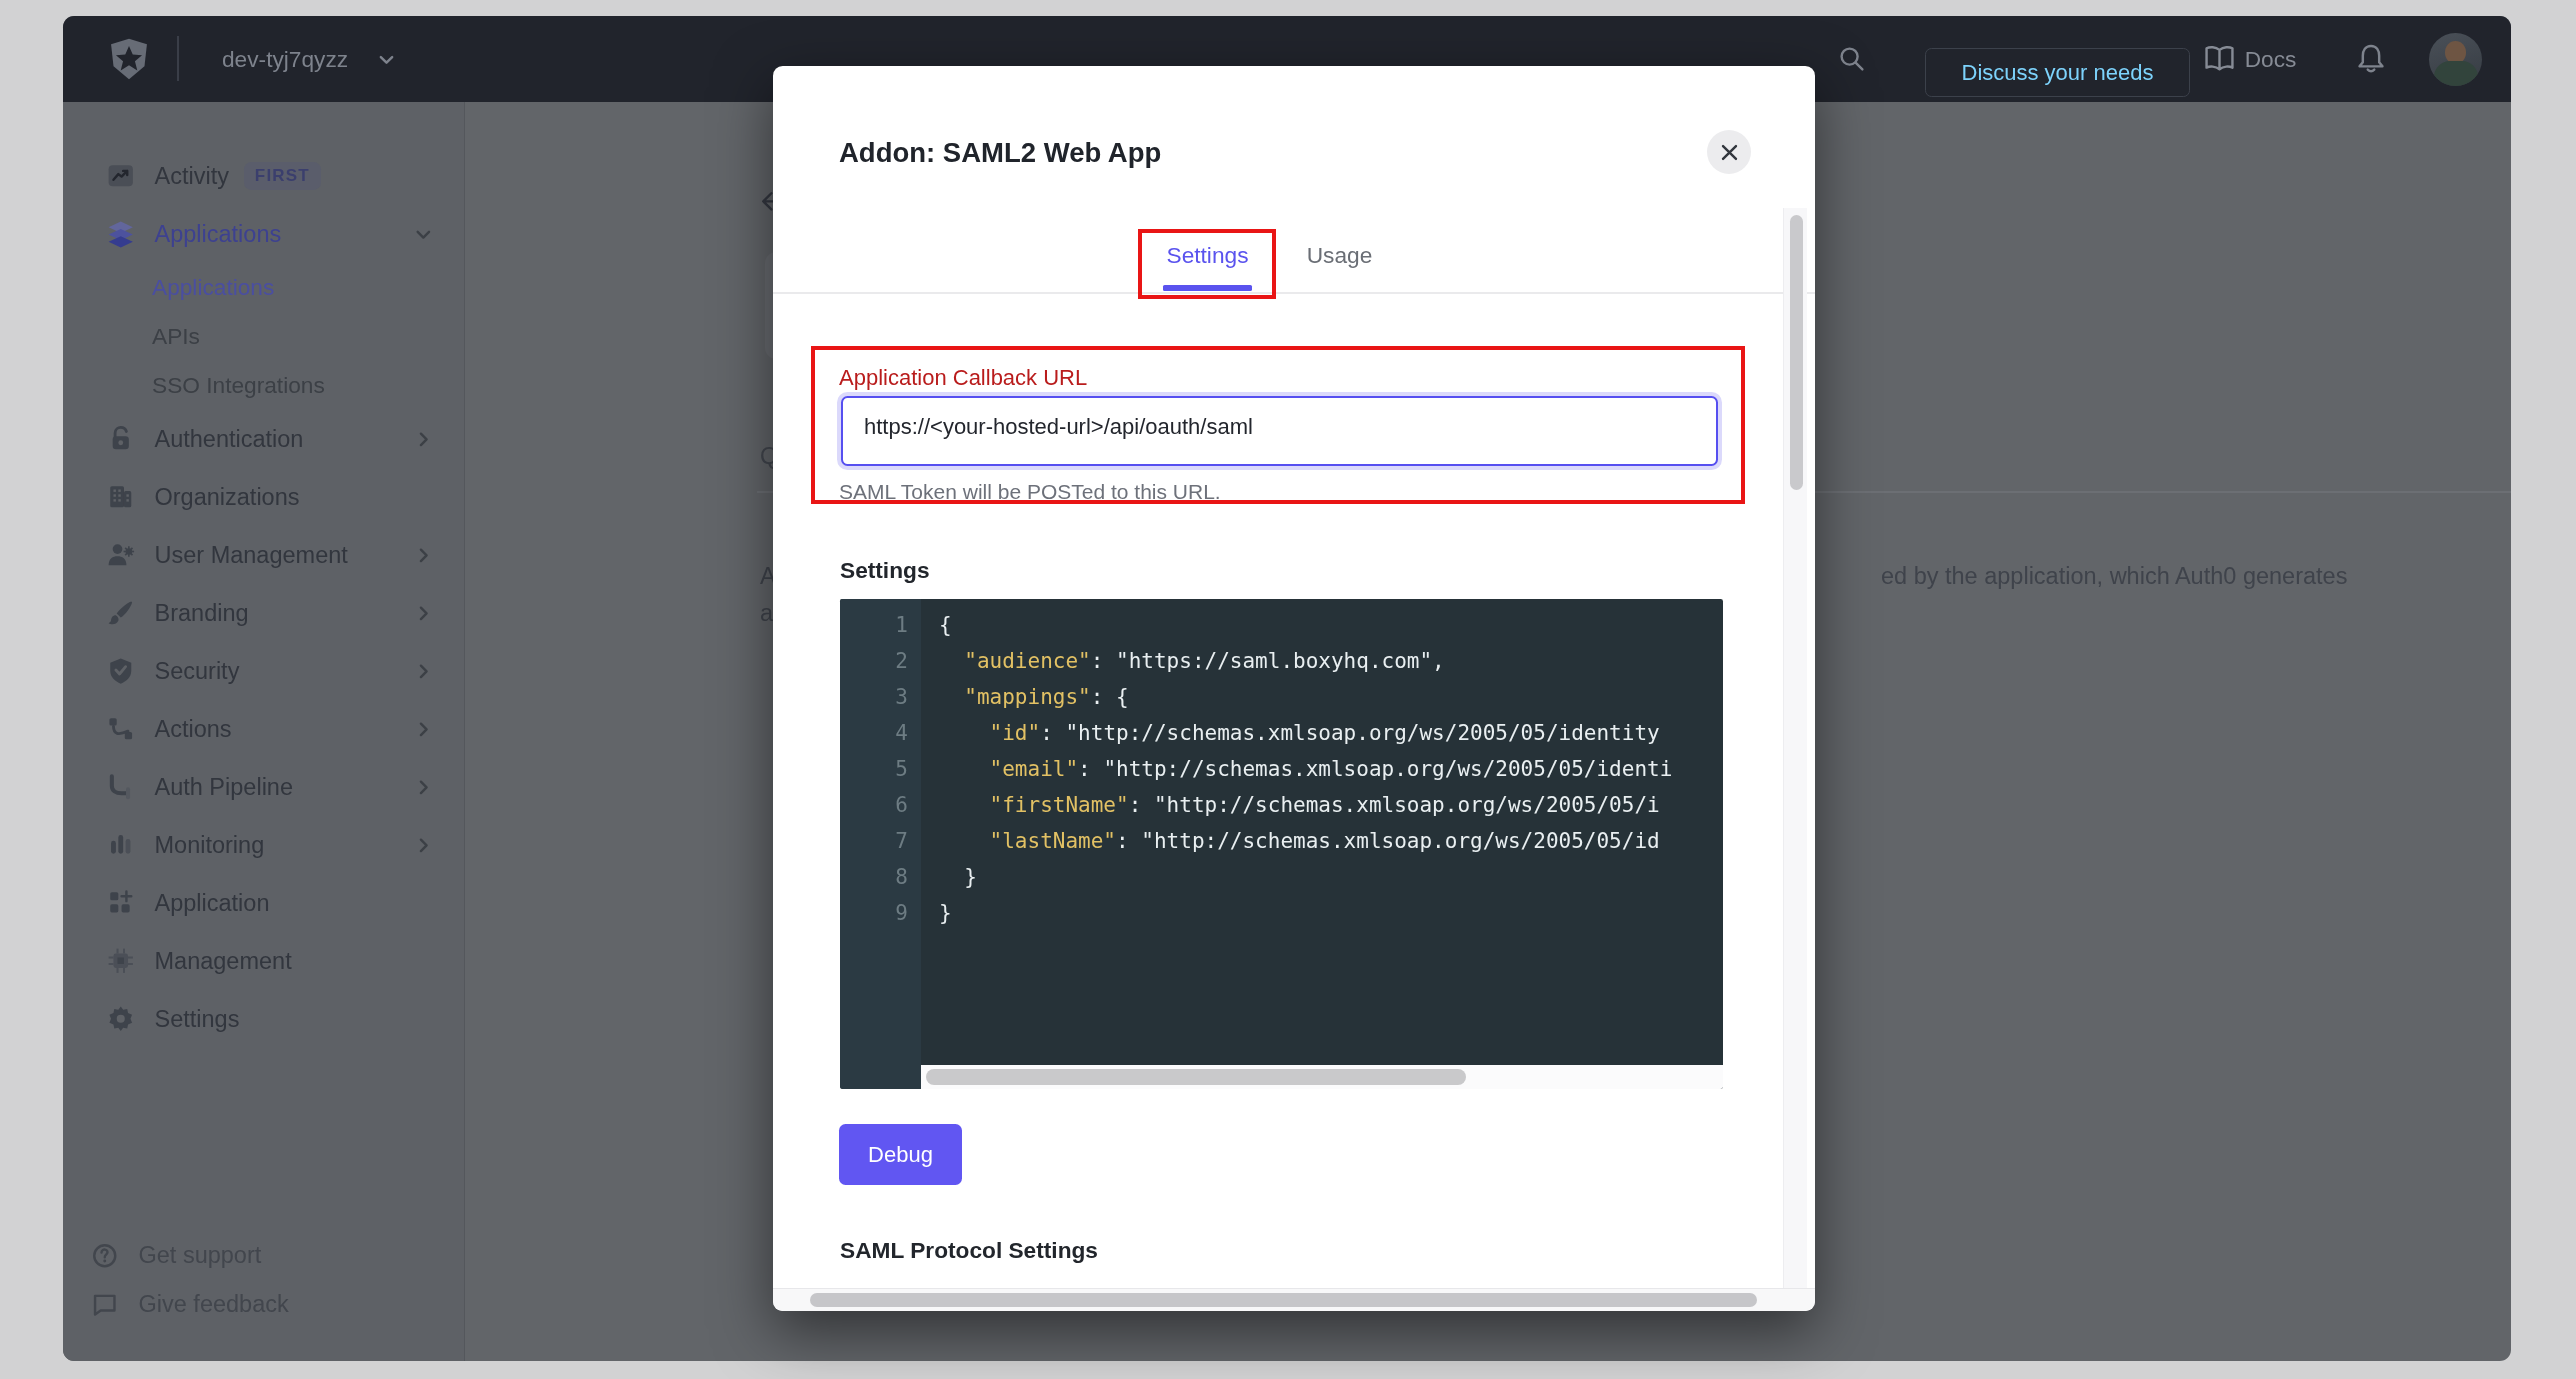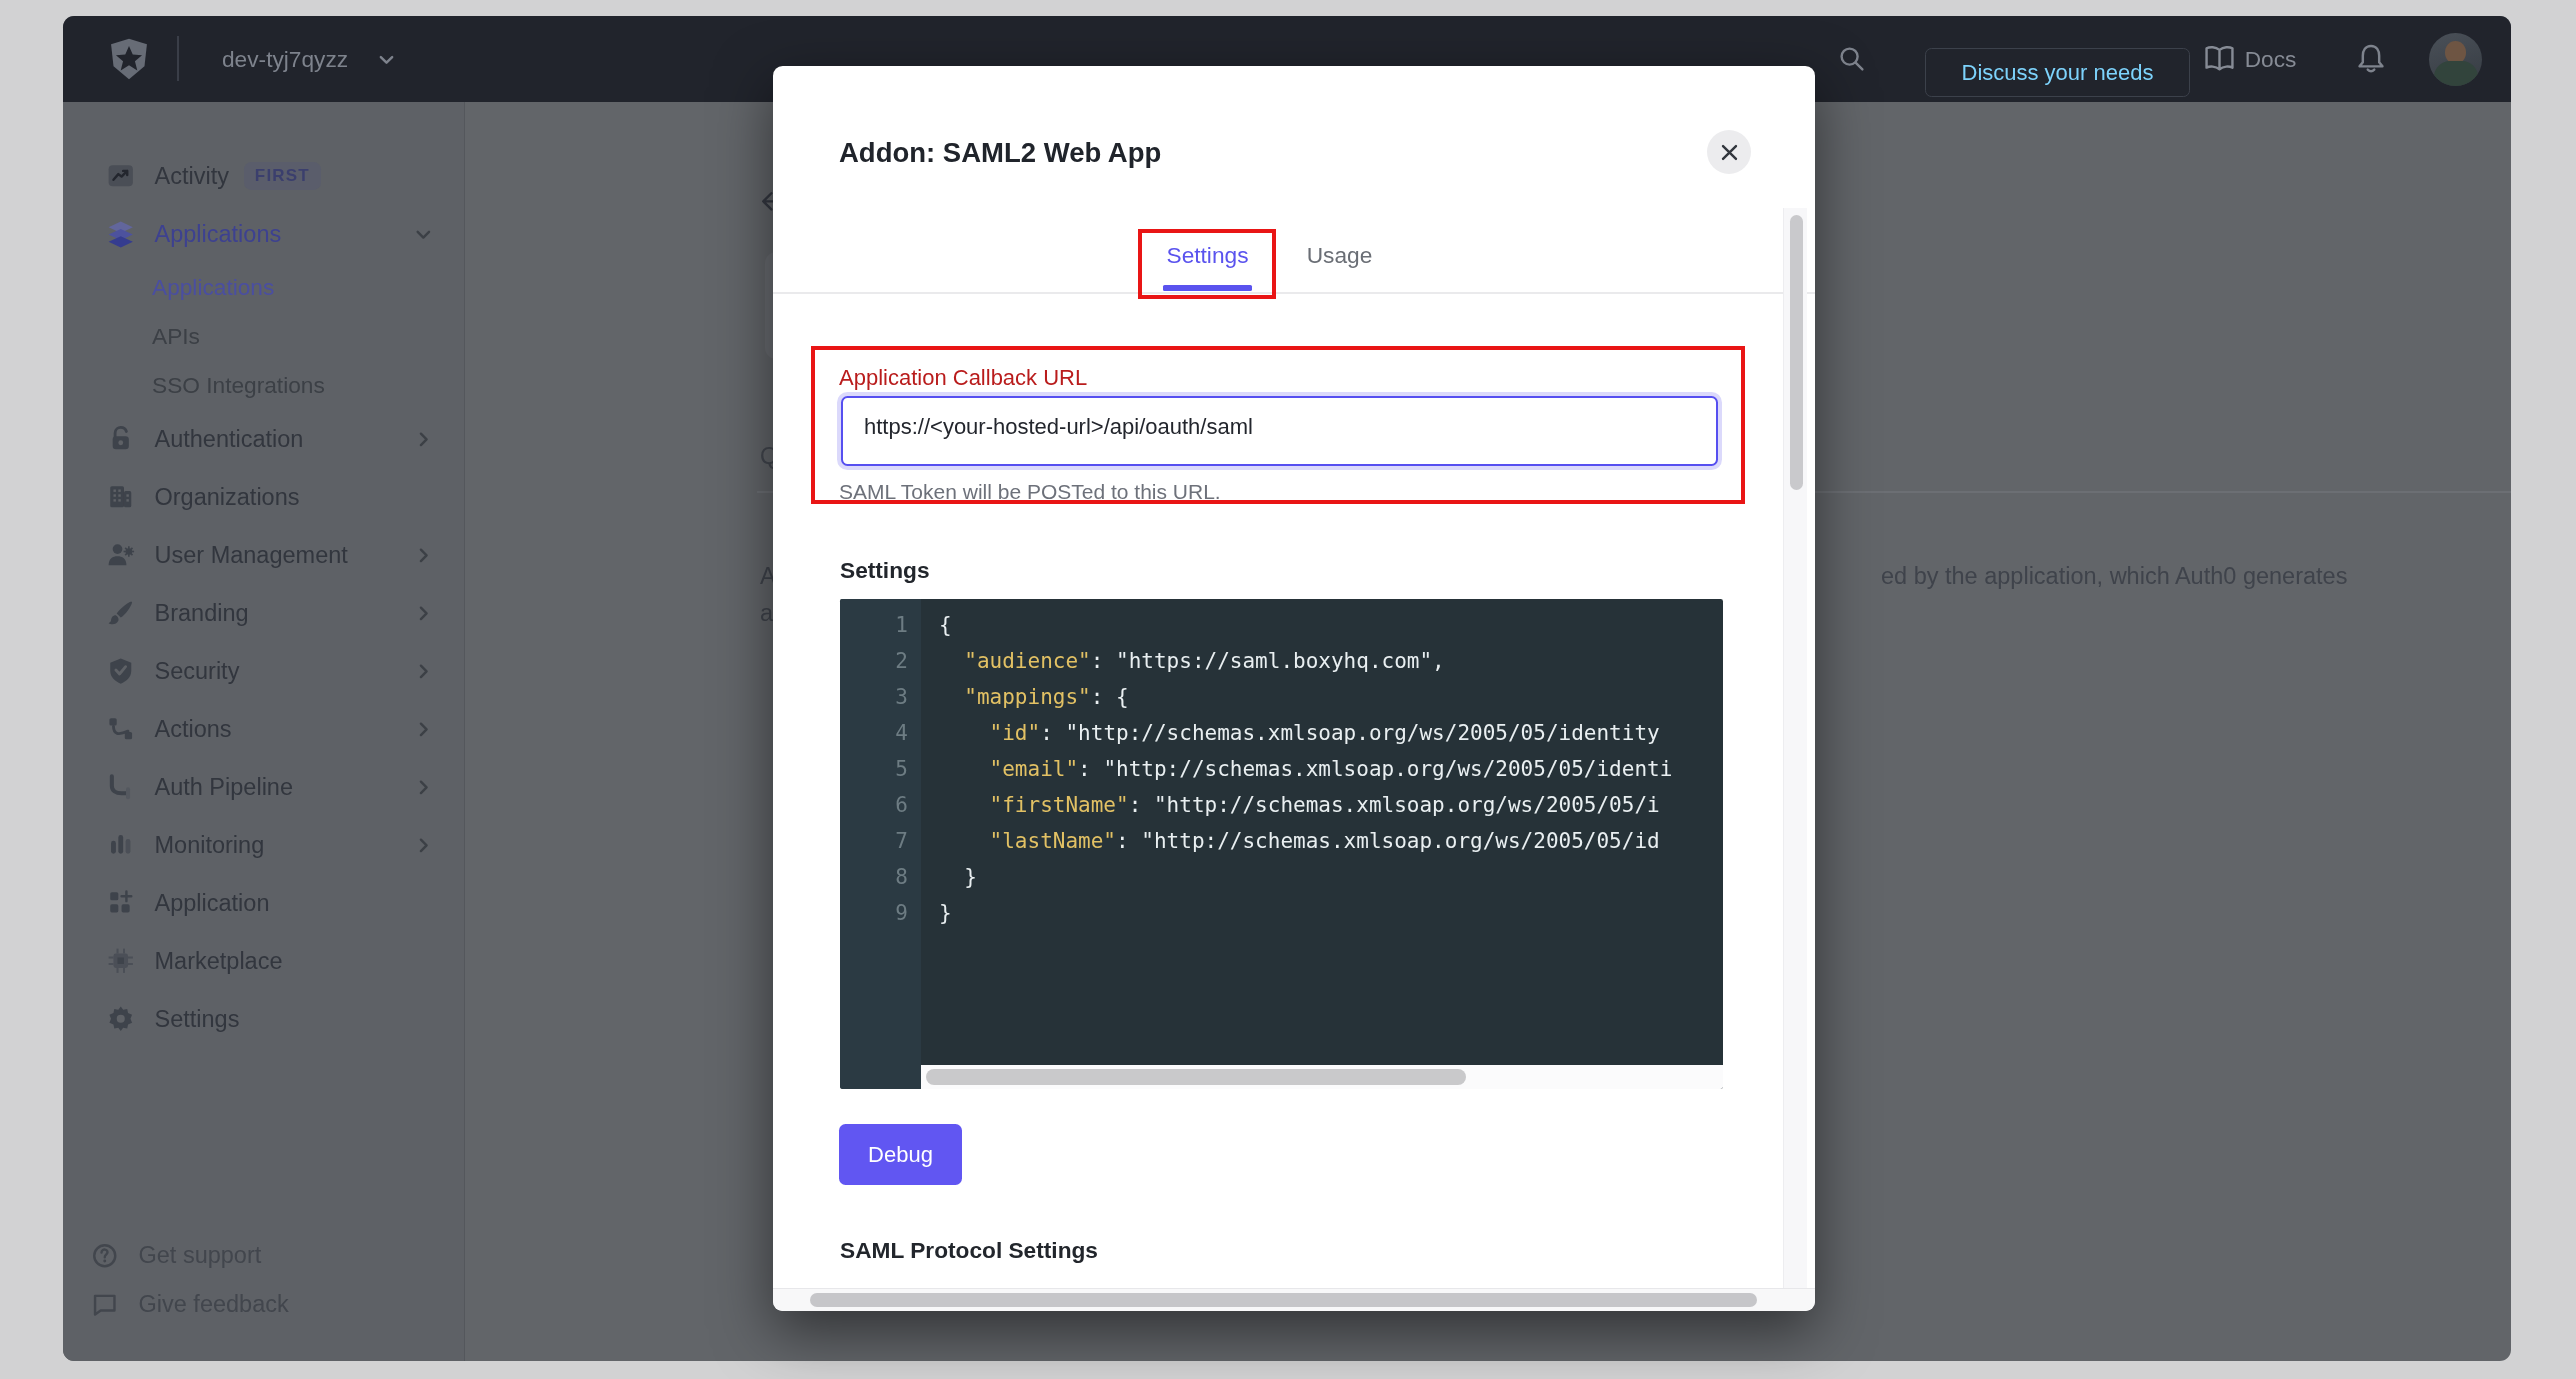--- a/index.html
+++ b/index.html
@@ -308,21 +308,21 @@
                   <line x1="21" y1="2" x2="21" y2="8"></line>
                   <line x1="13" y1="26" x2="13" y2="32"></line>
                   <line x1="21" y1="26" x2="21" y2="32"></line>
                   <line x1="2" y1="13" x2="8" y2="13"></line>
                   <line x1="2" y1="21" x2="8" y2="21"></line>
                   <line x1="26" y1="13" x2="32" y2="13"></line>
                   <line x1="26" y1="21" x2="32" y2="21"></line>
                 </g>
               </svg>
             </span>
-            <span class="slabel">Marketplace</span>
+            <span class="slabel">Management</span>
           </div>
           <div class="srow">
             <span class="sicon">
               <svg width="27.5" height="27.5" viewBox="0 0 34 34">
                 <path d="M17 2 L20 6 L25 5 L26 10 L31 12 L29 17 L31 22 L26 24 L25 29 L20 28 L17 32 L14 28 L9 29 L8 24 L3 22 L5 17 L3 12 L8 10 L9 5 L14 6 Z" fill="#3e434b"></path>
                 <circle cx="17" cy="17" r="5" fill="#5e6166"></circle>
               </svg>
             </span>
             <span class="slabel">Settings</span>
           </div>

